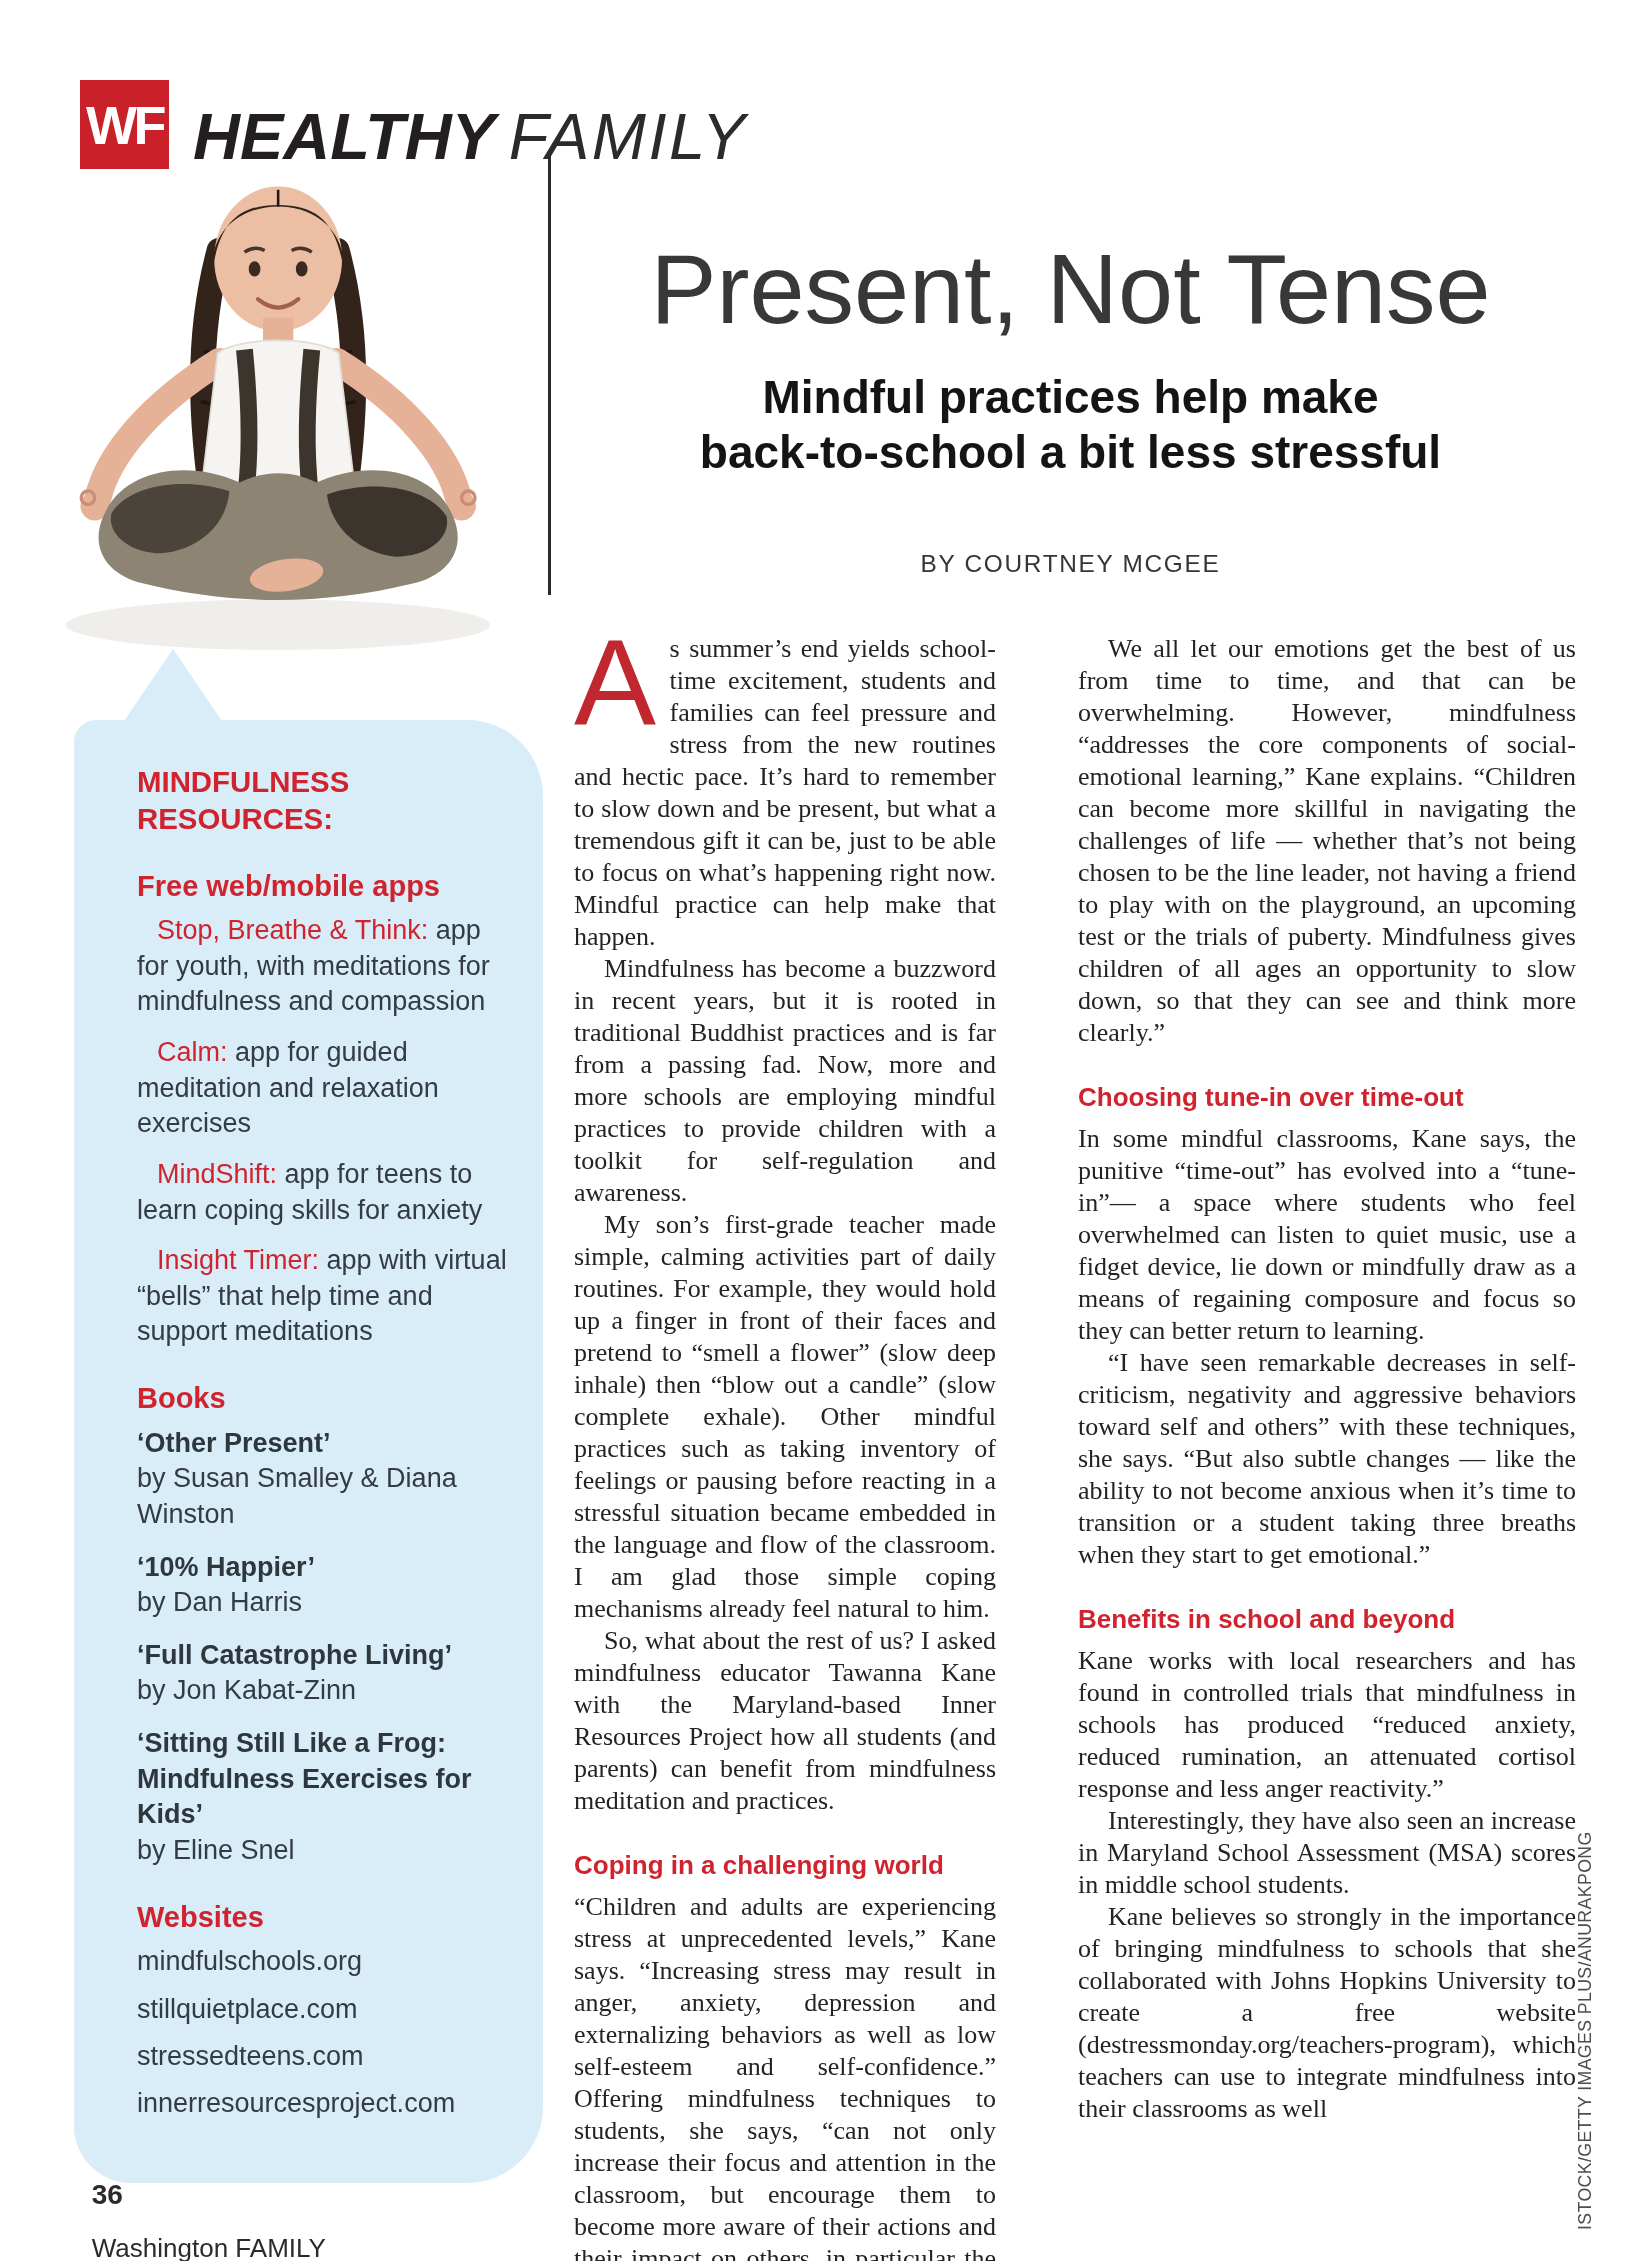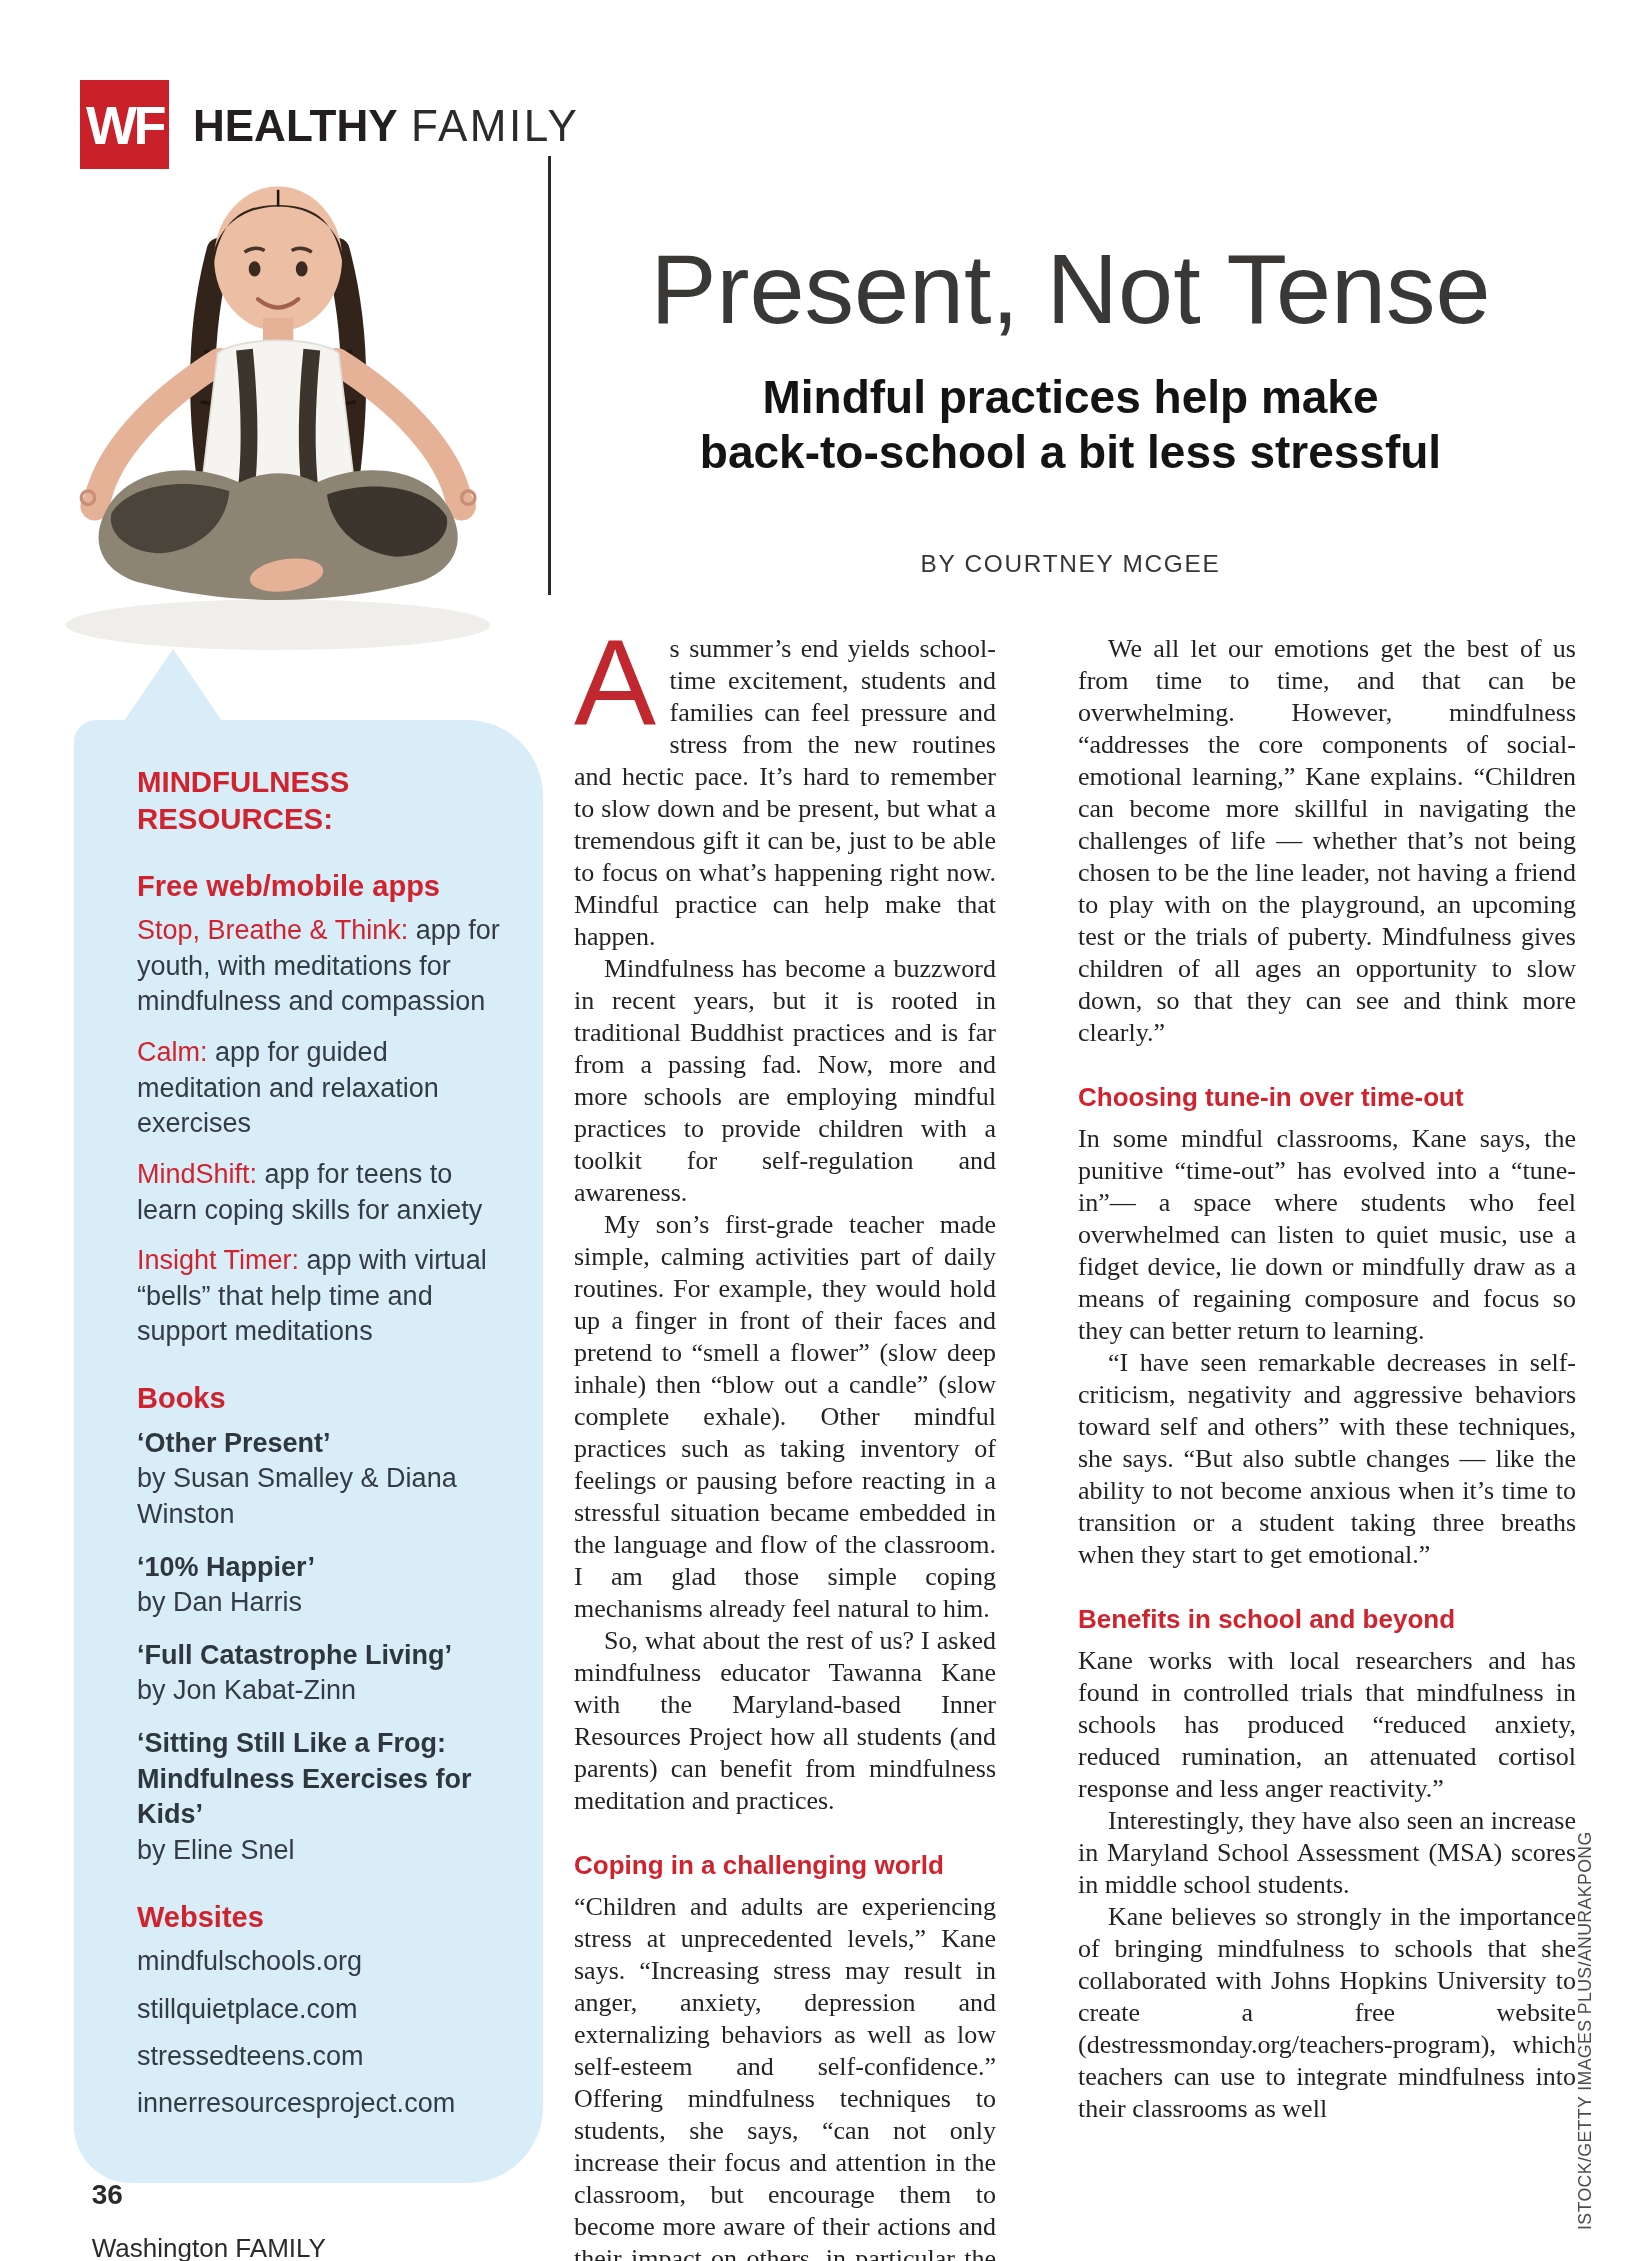--- a/index.html
+++ b/index.html
@@ -14,21 +14,21 @@
     position:relative;width:1630px;height:2261px;background:#fff;overflow:hidden;
     font-family:"Liberation Sans",sans-serif;
   }
   
   .logo-box{
     position:absolute;left:80px;top:80px;width:89px;height:89px;
     background:var(--logo-red);color:#fff;display:flex;align-items:center;justify-content:center;
     font-weight:800;font-size:54px;letter-spacing:-3.4px;
   }
   .section-title{
-    position:absolute;left:193px;top:104px;font-size:44px;color:#231f20;line-height:1;white-space:nowrap;
+    position:absolute;left:193px;top:104px;font-size:65px;color:#231f20;line-height:1;white-space:nowrap;font-style:italic;
   }
   .section-bold{font-weight:800;letter-spacing:0;}
   .section-light{font-weight:400;letter-spacing:2.5px;margin-left:13.5px;color:#2b2b2b;}
   
   .photo{position:absolute;left:23.6px;top:141px;width:515px;height:589px;}
   
   .vert-divider{position:absolute;left:548px;top:156px;width:2.5px;height:439px;background:#2b2b2b;}
   .main-title{
     position:absolute;left:560px;top:237px;width:1021px;text-align:center;
     font-weight:300;font-size:99px;line-height:1.05;color:#3a3836;white-space:nowrap;
@@ -49,21 +49,21 @@
     font-size:27px;line-height:1.32;
   }
   .bubble-tail{
     position:absolute;left:124px;top:649px;width:0;height:0;
     border-left:49px solid transparent;border-right:49px solid transparent;
     border-bottom:72px solid var(--sidebar-bg);
   }
   .sb-heading{color:var(--accent-red);font-weight:800;font-size:29.4px;line-height:1.25;margin:0 0 5px 0;}
   .sb-subhead{color:var(--accent-red);font-weight:700;font-size:29px;margin:29px 0 8.4px 0;}
   .app-item{margin:0 0 15px 0;}
-  .app-name{color:var(--accent-red);}
+  .app-name{color:var(--accent-red);margin-left:20px;}
   .book{margin:0 0 17px 0;}
   .book-title{font-weight:700;color:#2e363e;}
   .website-item{margin:0 0 11.8px 0;}
   
   .col{
     position:absolute;top:633px;font-family:"Liberation Serif",serif;
     font-size:26px;line-height:32px;text-align:justify;color:var(--body-ink);
   }
   #col1{left:574px;width:422px;}
   #col2{left:1078px;width:498px;}

